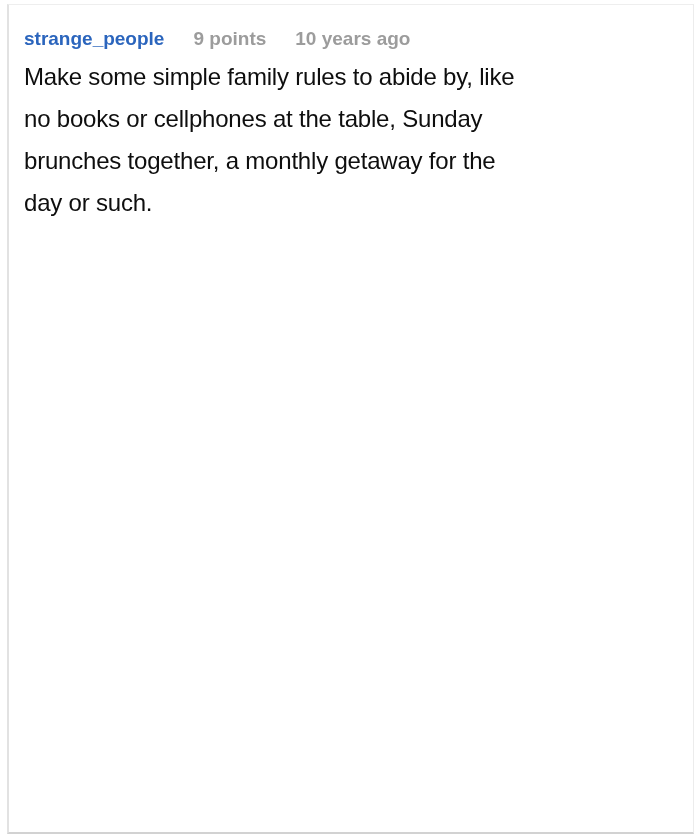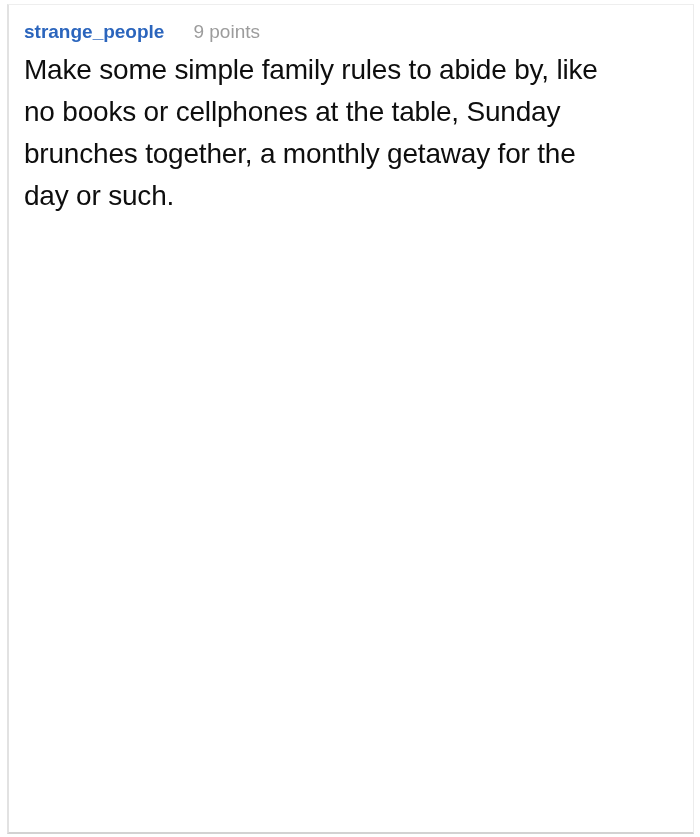--- a/index.html
+++ b/index.html
@@ -17,64 +17,65 @@
     left: 7px;
     top: 4px;
     right: 6px;
     bottom: 3px;
     box-sizing: border-box;
     background: #ffffff;
     border-top: 1px solid var(--top-border, #eeeeee);
     border-right: 1px solid var(--right-border, #ececec);
     border-left: 2px solid var(--thread-line, #e2e2e2);
     border-bottom: 2px solid var(--bottom-border, #d2d2d2);
-    padding: 15px 8px 0 15px;
+    padding: 22px 8px 0 15px;
   }
 
   .comment-header {
     display: flex;
     align-items: baseline;
     gap: 29px;
     font-size: 19px;
     line-height: 23px;
   }
 
   .author {
     color: var(--author, #2b65bd);
     font-weight: bold;
     text-decoration: none;
     cursor: pointer;
   }
 
   .meta {
     color: var(--meta, #9c9c9c);
-    font-weight: 400;
+    font-weight: 700;
   }
 
   .comment-body {
     margin-top: 6px;
-    font-size: 28px;
+    font-size: 24px;
     line-height: 42px;
     letter-spacing: -0.2px;
     color: var(--body-text, #0e0e0e);
     max-width: 676px;
   }
 
   .comment-body p {
     margin: 0 0 42px 0;
     white-space: pre-line;
   }
 </style>
 </head>
 <body>
 
 <div class="comment-card">
   <div class="comment-header">
     <a class="author">strange_people</a>
     <span class="meta">9 points</span>
+    <span class="meta">10 years ago</span>
   </div>
 
   <div class="comment-body">
     <p>Make some simple family rules to abide by, like
 no books or cellphones at the table, Sunday
 brunches together, a monthly getaway for the
 day or such.</p>
   </div>
 </div>
 

